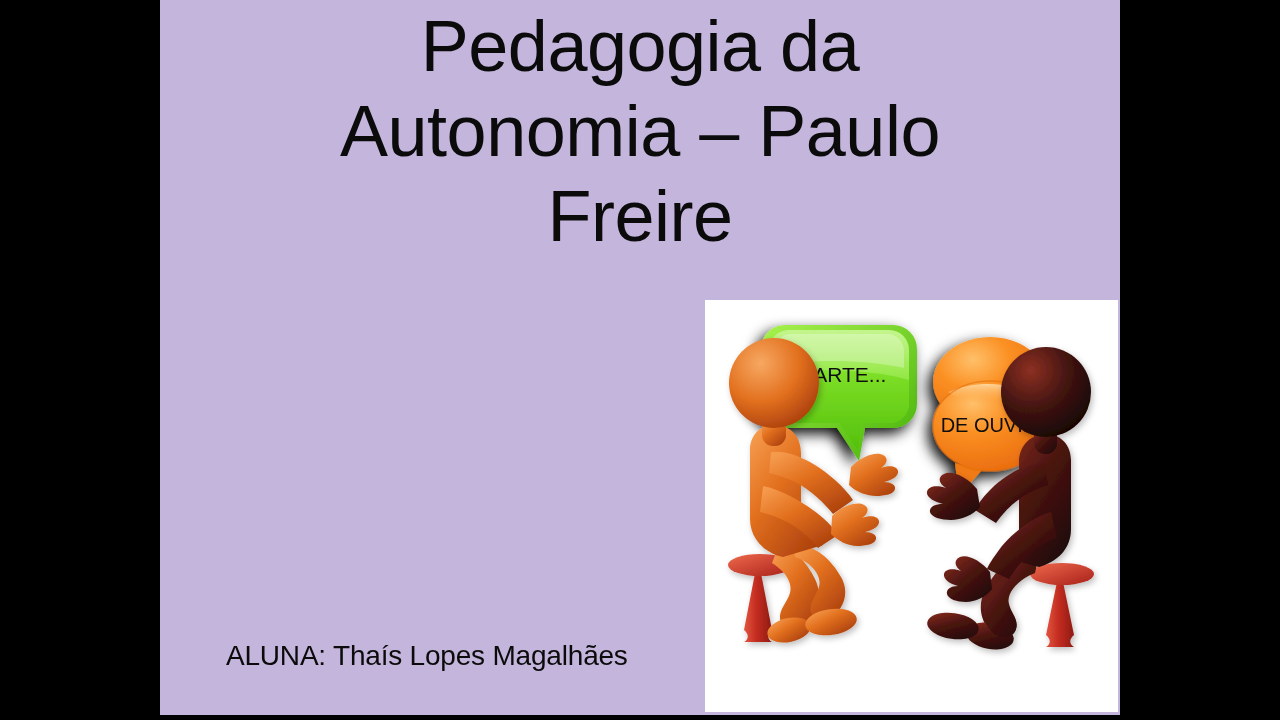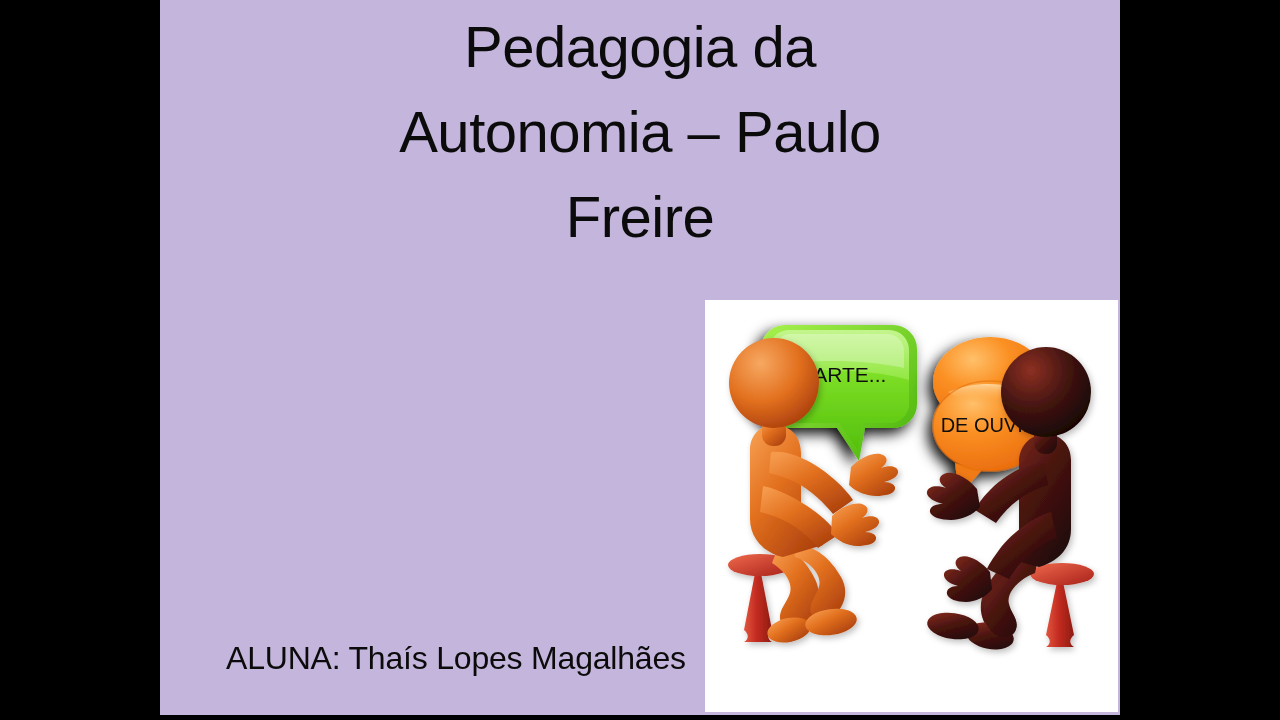--- a/index.html
+++ b/index.html
@@ -34,21 +34,21 @@
   }
 
   
   #title-block {
     position: absolute;
     left: 0px;
     top: 4px;
     width: 960px;
     text-align: center;
     color: #0b0b0b;
-    font-size: 58px;
+    font-size: 72px;
     line-height: 85px;
     font-weight: 400;
     letter-spacing: -0.5px;
     white-space: pre-line;
   }
 
   
   #section-heading {
     position: absolute;
     left: 20px;
@@ -62,21 +62,21 @@
     letter-spacing: -0.4px;
     white-space: pre-line;
   }
 
   
   #author-line {
     position: absolute;
     left: 66px;
     top: 640px;
     color: #0b0b0b;
-    font-size: 32px;
+    font-size: 28px;
     font-weight: 400;
     letter-spacing: -0.2px;
   }
 
   
   #illustration {
     position: absolute;
     left: 545px;
     top: 300px;
     width: 413px;

